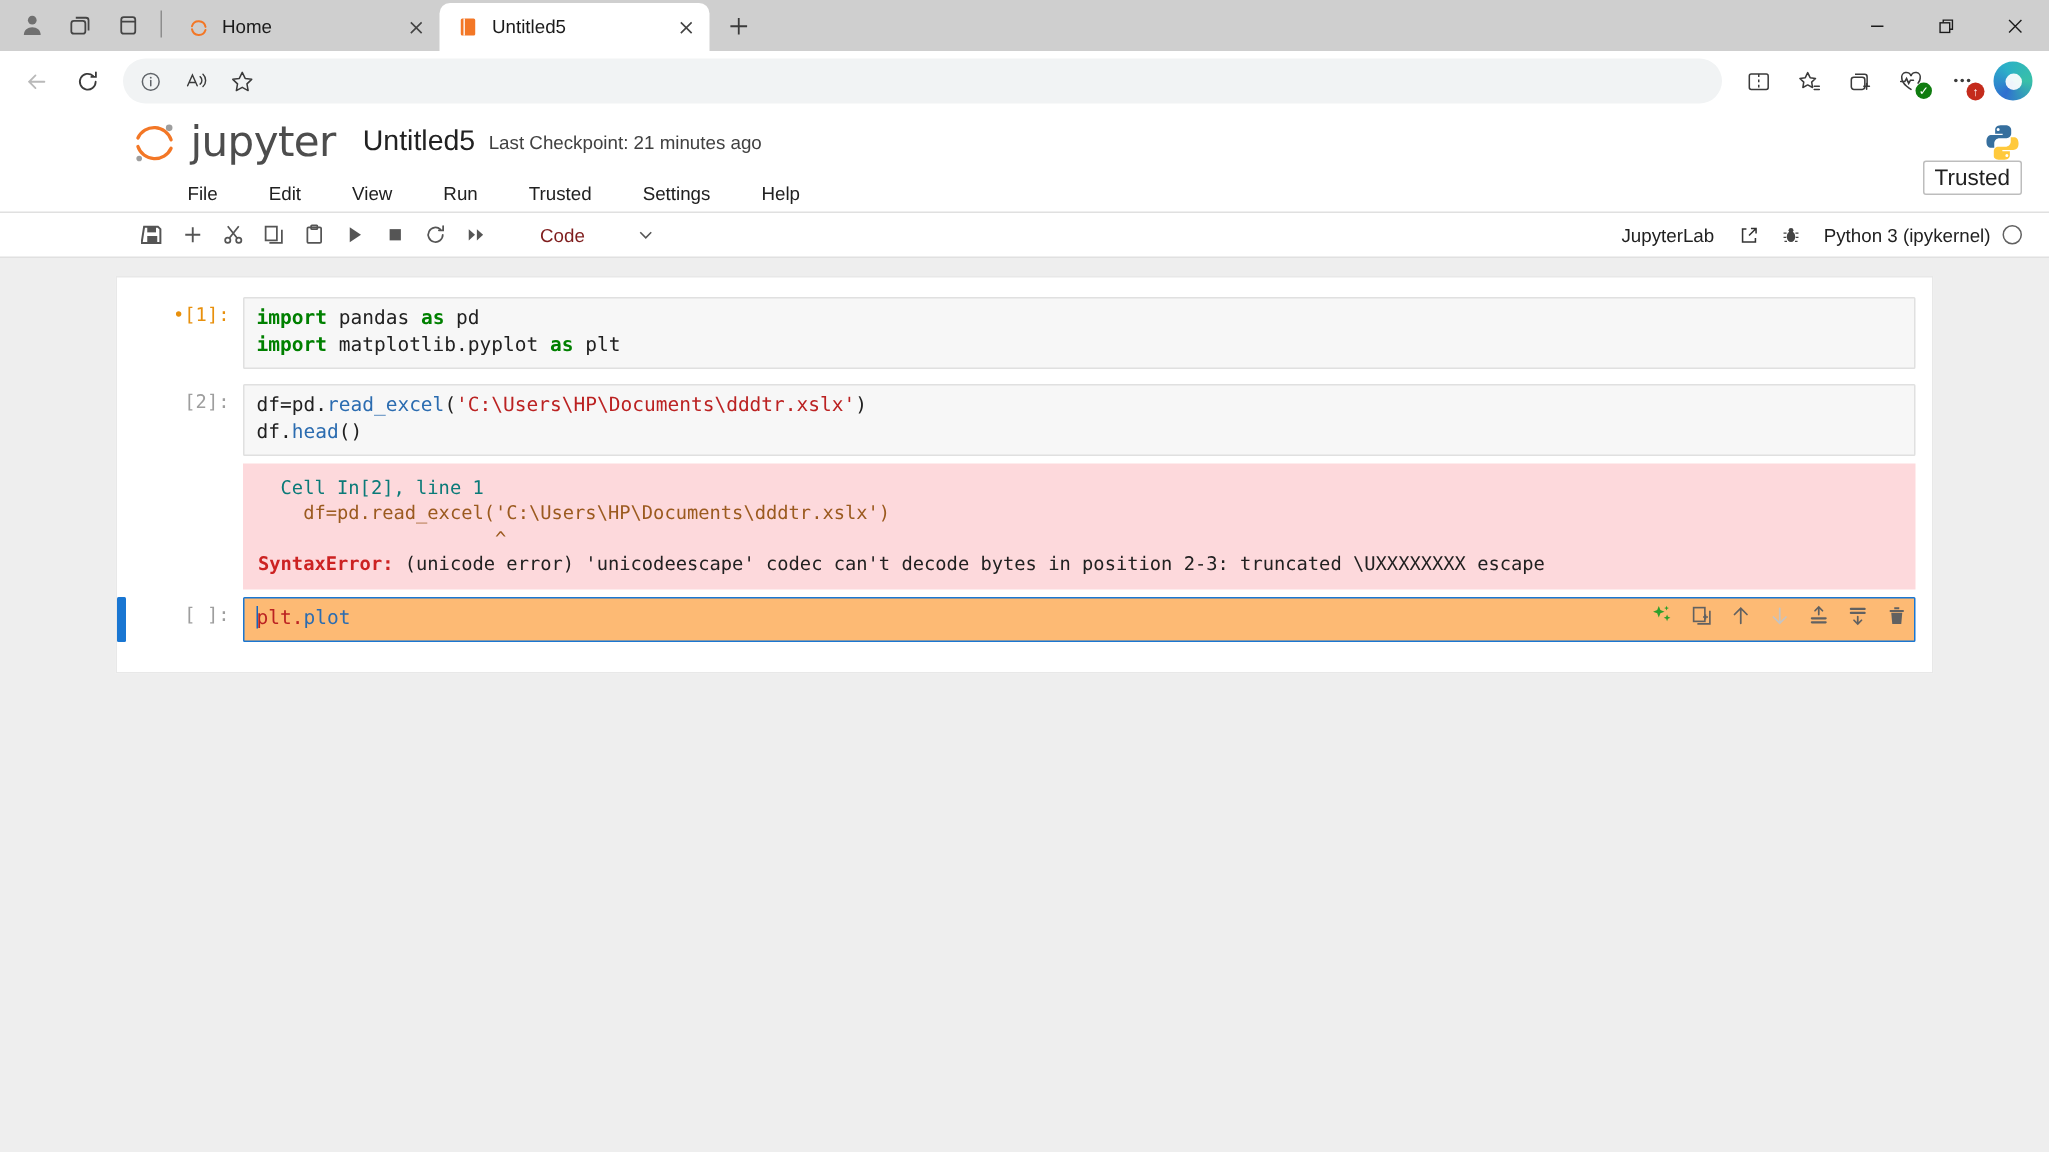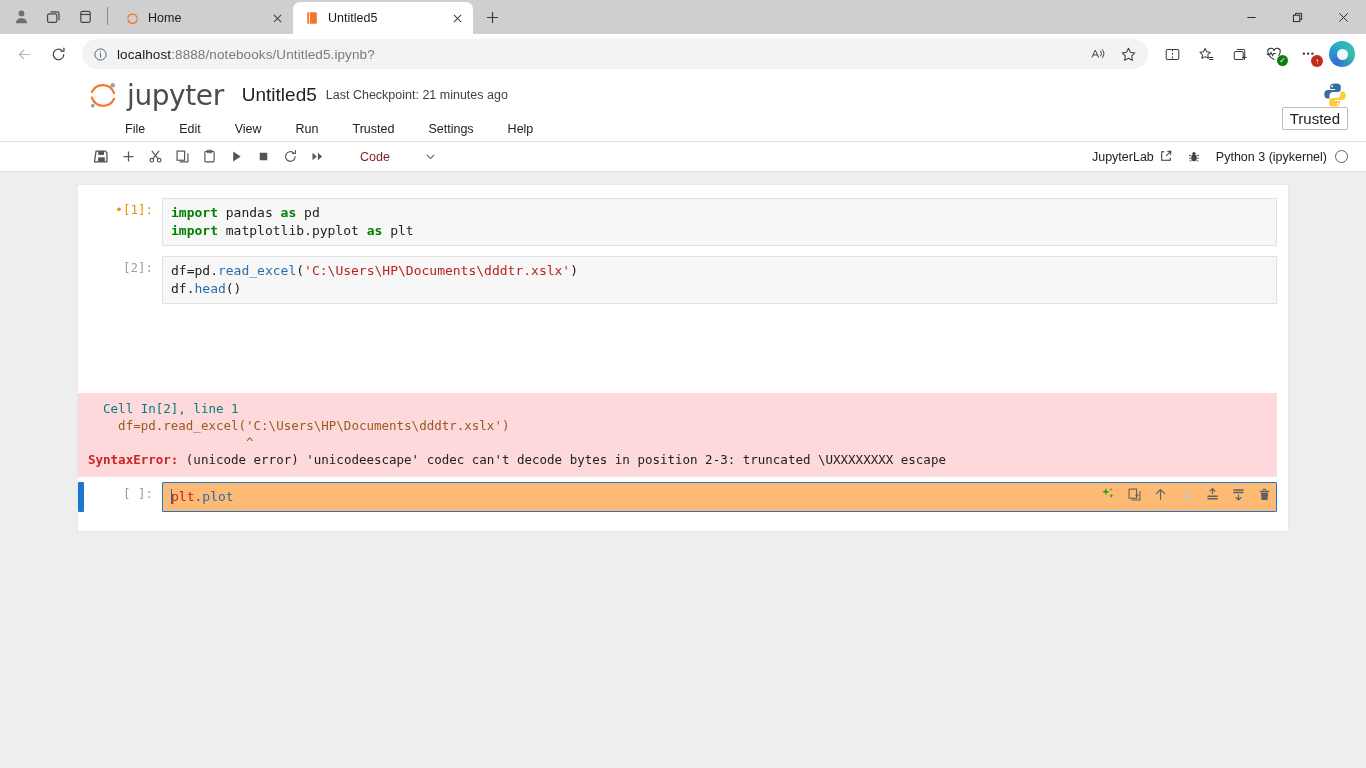--- a/index.html
+++ b/index.html
@@ -78,21 +78,21 @@
   }
   .copilot-icon::after { content: ""; width: 11px; height: 11px; border-radius: 50%; background: #ffffff; opacity: .92; }
 
   
   .page { height: 694px; background: #ffffff; display: flex; flex-direction: column; }
 
   .jp-header {
     height: 42px; display: flex; align-items: center; padding: 0 18px 0 86px;
     background: #ffffff;
   }
-  .jp-logo { display: flex; align-items: center; gap: 7px; }
+  .jp-logo { display: flex; align-items: flex-start; gap: 7px; }
   .jp-logo-text { font-size: 28px; color: #4d4d4d; letter-spacing: -.4px; font-family: "DejaVu Sans", sans-serif; }
   .jp-title { font-size: 19px; color: #212121; margin-left: 18px; }
   .jp-checkpoint { font-size: 12.5px; color: #414141; margin-left: 9px; }
   .jp-header-right { margin-left: auto; display: flex; align-items: center; }
   .py-logo { width: 26px; height: 26px; position: relative; }
 
   .jp-menubar {
     height: 26px; display: flex; align-items: center; gap: 16px;
     padding: 0 18px 0 116px; border-bottom: 1px solid #e0e0e0; background: #fff;
   }
@@ -109,21 +109,21 @@
   .jp-tb-btn {
     width: 26px; height: 24px; display: flex; align-items: center; justify-content: center;
     color: #616161; border-radius: 2px;
   }
   .jp-tb-sep { width: 8px; }
   .celltype-select {
     margin-left: 14px; height: 24px; display: flex; align-items: center; gap: 34px;
     font-size: 12.5px; color: #7f1d1d; padding: 0 6px; border-radius: 2px;
   }
   .jp-toolbar-right { margin-left: auto; display: flex; align-items: center; gap: 9px; font-size: 12.5px; color: #212121; }
-  .jlab-link { display: flex; align-items: flex-start; gap: 6px; margin-left: 20px; }
+  .jlab-link { display: flex; align-items: center; gap: 17px; margin-left: 20px; }
   .kernel-name { display: flex; align-items: center; gap: 8px; }
   .kernel-idle-dot { width: 13px; height: 13px; border-radius: 50%; border: 1.6px solid #616161; }
 
   
   .nb-scroll { flex: 1; background: #eeeeee; padding: 12px 0 0 0; overflow: hidden; }
   .nb-paper {
     width: 1212px; margin: 0 auto; background: #ffffff; min-height: 265px;
     padding: 8px 0 14px 0; border: 1px solid #e8e8e8;
   }
 
@@ -153,21 +153,21 @@
   .tok-name { color: #212121; margin-top: 28px; }
   .tok-var { color: #212121; }
 
   .cell-toolbar {
     position: absolute; right: 14px; top: 7px; display: flex; align-items: center; gap: 6px;
   }
   .ct-btn { width: 20px; height: 20px; display: flex; align-items: center; justify-content: center; color: #616161; }
   .ct-btn.disabled { color: #c4c4c4; }
   .ct-btn.ai { color: #2ca02c; }
 
-  .error-row { display: flex; padding: 0 11px 0 0; flex-direction: column; }
+  .error-row { display: flex; padding: 0 11px 0 0; }
   .error-gutter { flex: 0 0 84px; }
   .error-box {
     flex: 1; background: #fdd9dc; padding: 7px 10px 9px 10px;
     font-family: "DejaVu Sans Mono", monospace; font-size: 12.5px; line-height: 17px;
     color: #212121; white-space: pre; overflow: hidden;
   }
   .err-cellline { color: #0b7a78; }
   .err-src { color: #9b5a1f; }
   .err-caret { color: #9b5a1f; }
   .err-type { color: #cc2222; font-weight: bold; }
@@ -271,21 +271,20 @@
     </div>
 
     <div class="omnibox">
       <span class="omnibox-info">
         <svg width="15" height="15" viewBox="0 0 18 18" fill="none" stroke="currentColor" stroke-width="1.2">
           <circle cx="9" cy="9" r="6.7"></circle>
             <path d="M9 8v4.2" stroke-linecap="round"></path>
             <circle cx="9" cy="5.7" r=".75" fill="currentColor" stroke="none"></circle>
         </svg>
       </span>
-      <span class="omnibox-url"><b>localhost</b><span>:8888/notebooks/Untitled5.ipynb?</span></span>
       <span class="omnibox-actions">
         <span class="omni-btn">
           <svg width="16" height="16" viewBox="0 0 20 20" fill="none" stroke="#3b3b3b" stroke-width="1.2" stroke-linecap="round">
             <path d="M2.6 14l4-9 4 9M4.1 11.2h5"></path>
               <path d="M13 6.4a4 4 0 010 6.2M15.4 4.4a7 7 0 010 10.2"></path>
           </svg>
         </span>
         <span class="omni-btn">
           <svg width="17" height="17" viewBox="0 0 20 20" fill="none" stroke="#3b3b3b" stroke-width="1.2" stroke-linejoin="round">
             <path d="M10 2.6l2.3 4.8 5.1.7-3.7 3.6.9 5.2-4.6-2.5-4.6 2.5.9-5.2L2.6 8.1l5.1-.7z"></path>

